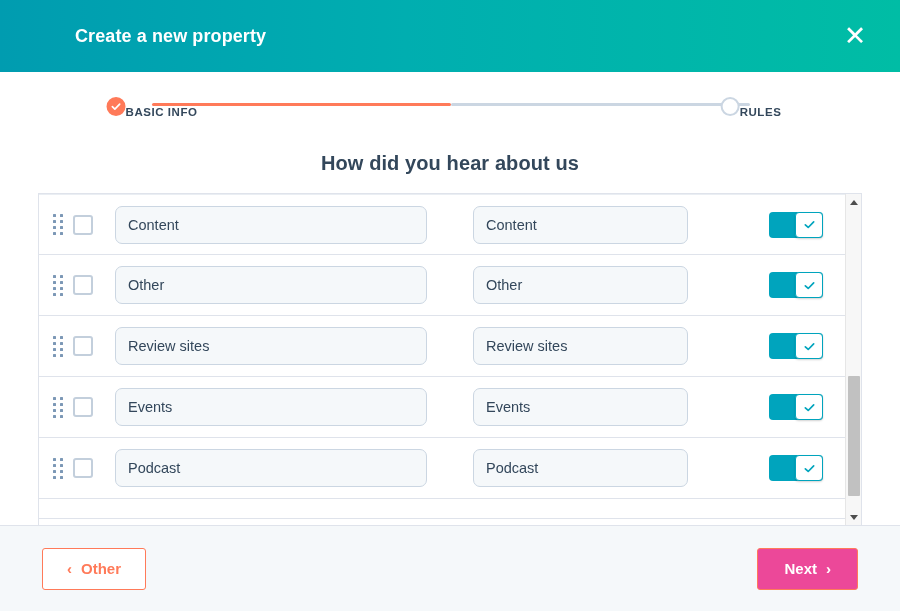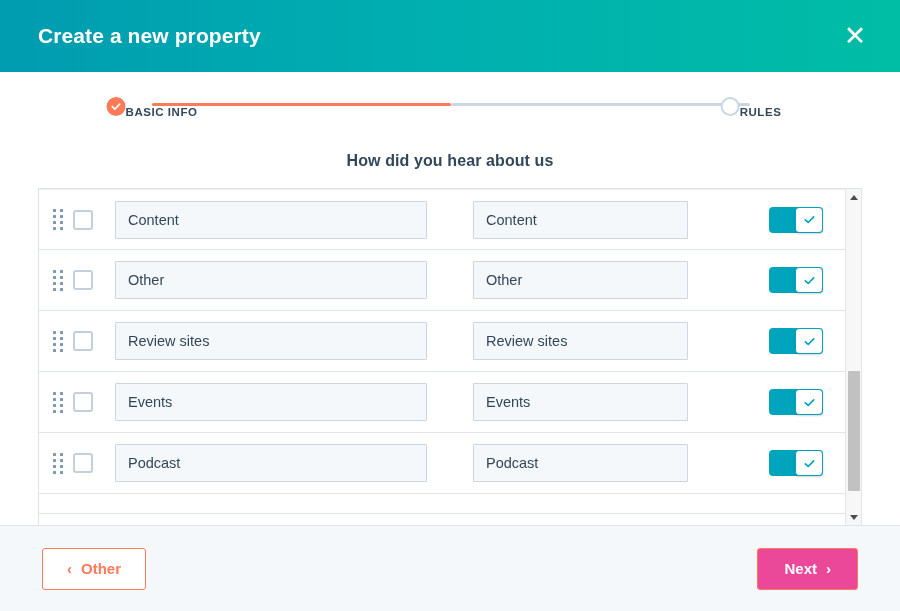--- a/index.html
+++ b/index.html
@@ -32,23 +32,24 @@
     flex: 0 0 72px;
     background: linear-gradient(90deg, #009cb0 0%, #00aeb0 45%, #00bda5 100%);
     display: flex;
     align-items: center;
     justify-content: space-between;
     padding: 0 28px 0 38px;
   }
 
   .modal-title {
     color: #ffffff;
-    font-size: 21px;
+    font-size: 18px;
     font-weight: bold;
     letter-spacing: 0.1px;
+    margin-left: 37px;
   }
 
   .close-btn {
     width: 34px;
     height: 34px;
     display: flex;
     align-items: center;
     justify-content: center;
     cursor: pointer;
     background: none;
@@ -125,21 +126,21 @@
     font-size: 11.5px;
     font-weight: bold;
     letter-spacing: 0.55px;
     color: #33475b;
     white-space: nowrap;
   }
 
   
   .section-title {
     text-align: center;
-    font-size: 16px;
+    font-size: 20px;
     font-weight: bold;
     color: #33475b;
     margin: 8px 0 18px 0;
     letter-spacing: 0.1px;
   }
 
   
   .table-wrap {
     position: relative;
     margin: 0 38px;
@@ -195,21 +196,21 @@
     border-radius: 3px;
     background: #ffffff;
     flex: 0 0 20px;
     margin-right: 22px;
     cursor: pointer;
   }
 
   .opt-input {
     height: 38px;
     border: 1px solid #cbd6e2;
-    border-radius: 1px;
+    border-radius: 7px;
     background: #f5f8fa;
     color: #33475b;
     font-size: 14.5px;
     font-family: "Liberation Sans", sans-serif;
     padding: 0 12px;
     outline: none;
   }
   .opt-input.label-field { width: 312px; flex: 0 0 312px; margin-right: 46px; }
   .opt-input.value-field { width: 215px; flex: 0 0 215px; }
 

